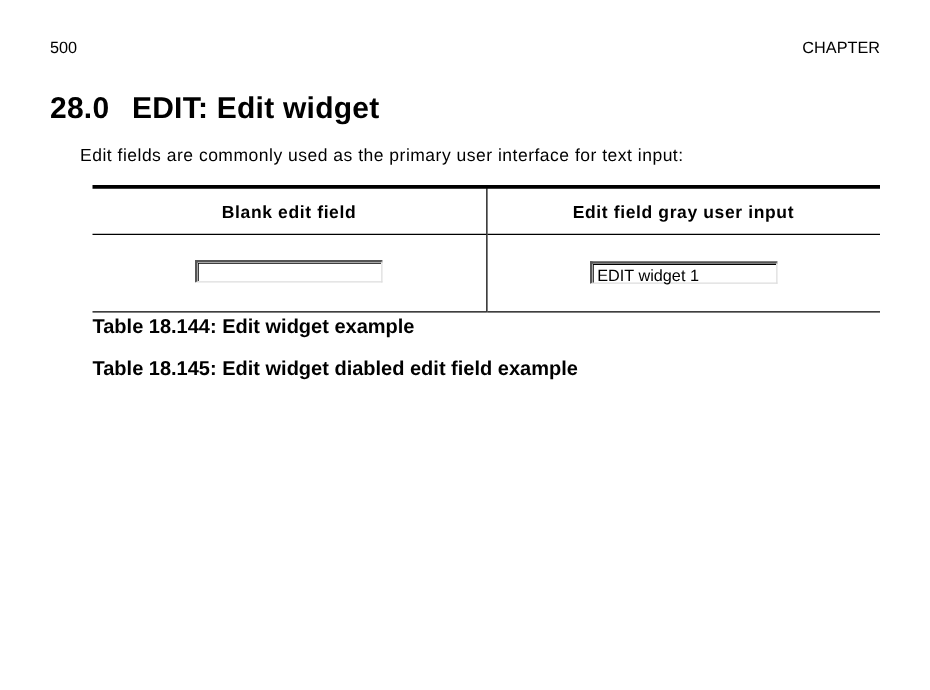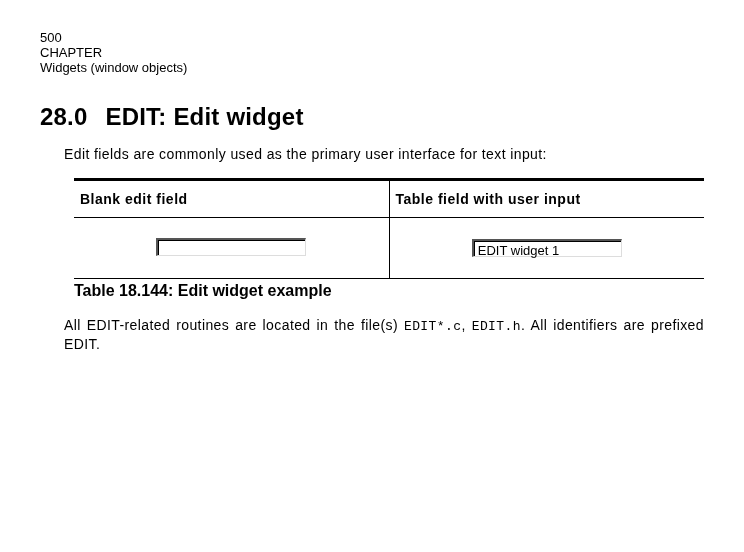--- a/index.html
+++ b/index.html
@@ -12,21 +12,20 @@
     width: 744px;
   }
   .page {
     padding: 30px 40px 20px 40px;
   }
   .header-row {
     display: flex;
     justify-content: space-between;
     font-size: 13px;
     margin-bottom: 28px;
-    flex-direction: column;
   }
   .section-heading {
     font-size: 24px;
     font-weight: bold;
     margin-bottom: 14px;
     letter-spacing: 0.2px;
   }
   .section-number {
     display: inline-block;
     margin-right: 18px;
@@ -47,21 +46,21 @@
     border-top: 3px solid #000;
     border-bottom: 1px solid #000;
   }
   .example-table tbody tr {
     border-bottom: 1px solid #000;
   }
   .example-table th {
     font-weight: bold;
     font-size: 14px;
     padding: 10px 6px;
-    text-align: left;
+    text-align: center;
     letter-spacing: 0.5px;
   }
   .example-table td {
     text-align: center;
     padding: 20px 6px 18px 6px;
     vertical-align: middle;
   }
   .example-table th:first-child,
   .example-table td:first-child {
     border-right: 1px solid #000;
@@ -129,48 +128,45 @@
   }
 </style>
 </head>
 <body>
 
 <div class="page">
 
   <div class="header-row">
     <span>500</span>
     <span>CHAPTER</span>
-    <span>Widgets (window objects)</span>
   </div>
 
   <div class="section-heading">
     <span class="section-number">28.0</span><span>EDIT: Edit widget</span>
   </div>
 
   <p class="body-text">Edit fields are commonly used as the primary user interface for text input:</p>
 
   <table class="example-table">
     <thead>
       <tr>
         <th>Blank edit field</th>
-        <th>Table field with user input</th>
+        <th>Edit field gray user input</th>
       </tr>
     </thead>
     <tbody>
       <tr>
         <td>
           <span class="edit-widget edit-blank"></span>
         </td>
         <td>
           <span class="edit-widget edit-user">EDIT widget 1</span>
         </td>
       </tr>
     </tbody>
   </table>
   <div class="table-caption">Table 18.144: Edit widget example</div>
 
 
+  <div class="table-caption">Table 18.145: Edit widget diabled edit field example</div>
 
-  <p class="body-text">
-    <span>All EDIT-related routines are located in the file(s) </span><span class="code">EDIT*.c</span><span>, </span><span class="code">EDIT.h</span><span>. All identifiers are prefixed EDIT.</span>
-  </p>
 
 </div>
 
 </body></html>

